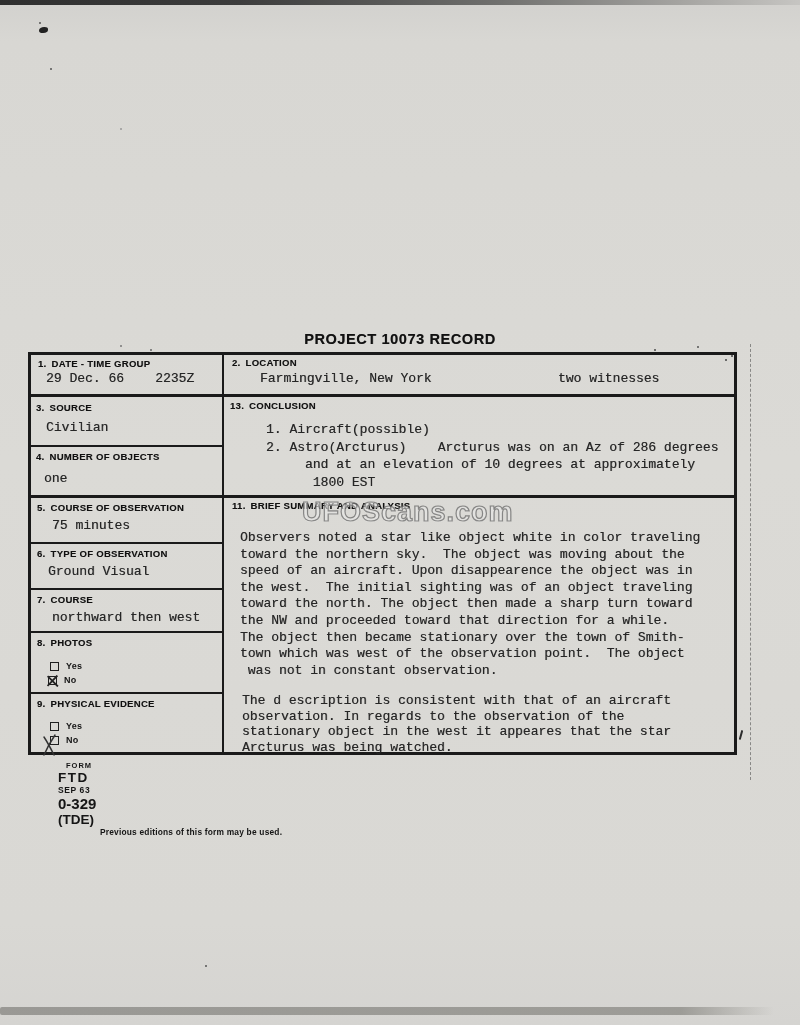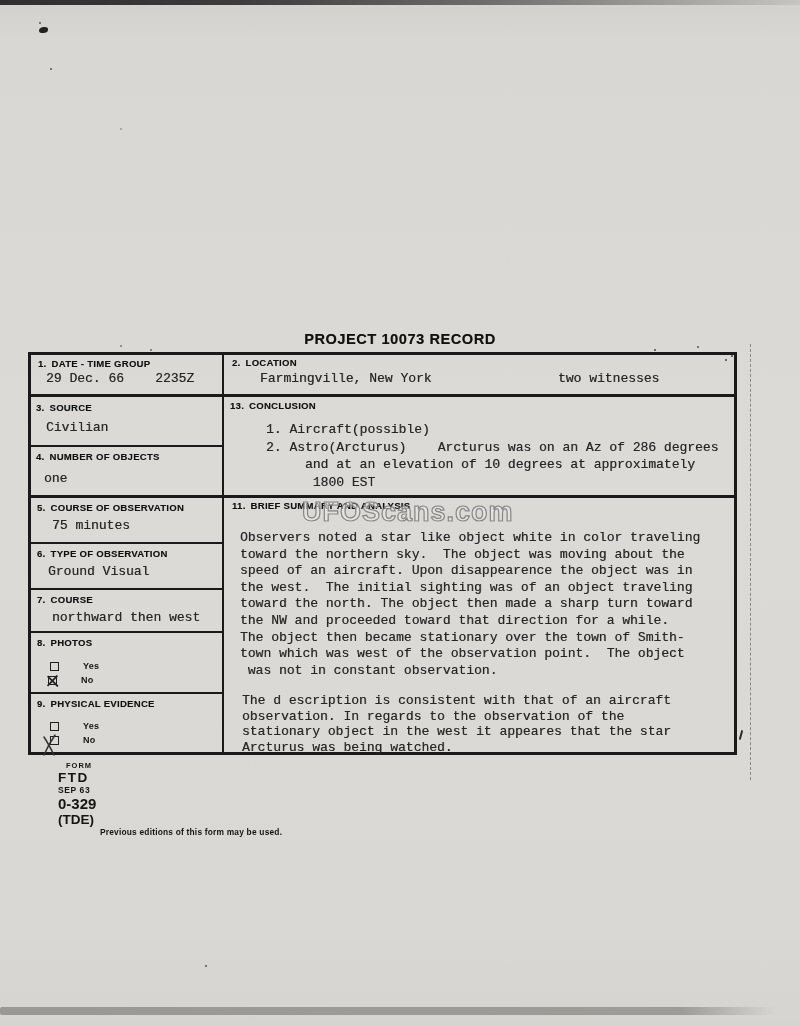--- a/index.html
+++ b/index.html
@@ -28,21 +28,21 @@
     text-shadow:.3px 0 0 rgba(16,16,16,.35);white-space:nowrap;}
   .flabel .num{margin-right:5px;}
   
   .mono{font-family:"Liberation Mono","DejaVu Sans Mono",monospace;font-size:13px;color:#262626;
     white-space:pre;text-shadow:.4px .3px 0 rgba(34,34,34,.5);}
   .mono-block{font-family:"Liberation Mono","DejaVu Sans Mono",monospace;font-size:13px;line-height:16.6px;
     color:#262626;white-space:pre;text-shadow:.4px .3px 0 rgba(34,34,34,.5);}
   .lh-tight{line-height:15.6px;}
   .lh-conc{line-height:17.5px;}
   
-  .cbrow{display:flex;align-items:center;gap:24px;}
+  .cbrow{display:flex;align-items:center;gap:7px;}
   .cb{display:inline-block;width:7px;height:7px;border:1.6px solid #1f1f1f;position:relative;background:transparent;}
   .cb svg{position:absolute;left:-2px;top:-2px;width:12px;height:12px;}
   .cb svg path{stroke:#222;stroke-width:1.7;fill:none;}
   .cbl{font-size:9px;font-weight:700;letter-spacing:.3px;color:#141414;}
   .x-hand{width:15px;height:24px;}
   .x-hand path{stroke:#333;stroke-width:1.5;fill:none;stroke-linecap:round;}
   
   .watermark{left:302px;top:497px;font-size:27px;font-weight:700;letter-spacing:1px;
     font-family:"Liberation Sans",sans-serif;
     color:rgba(210,210,207,.28);

